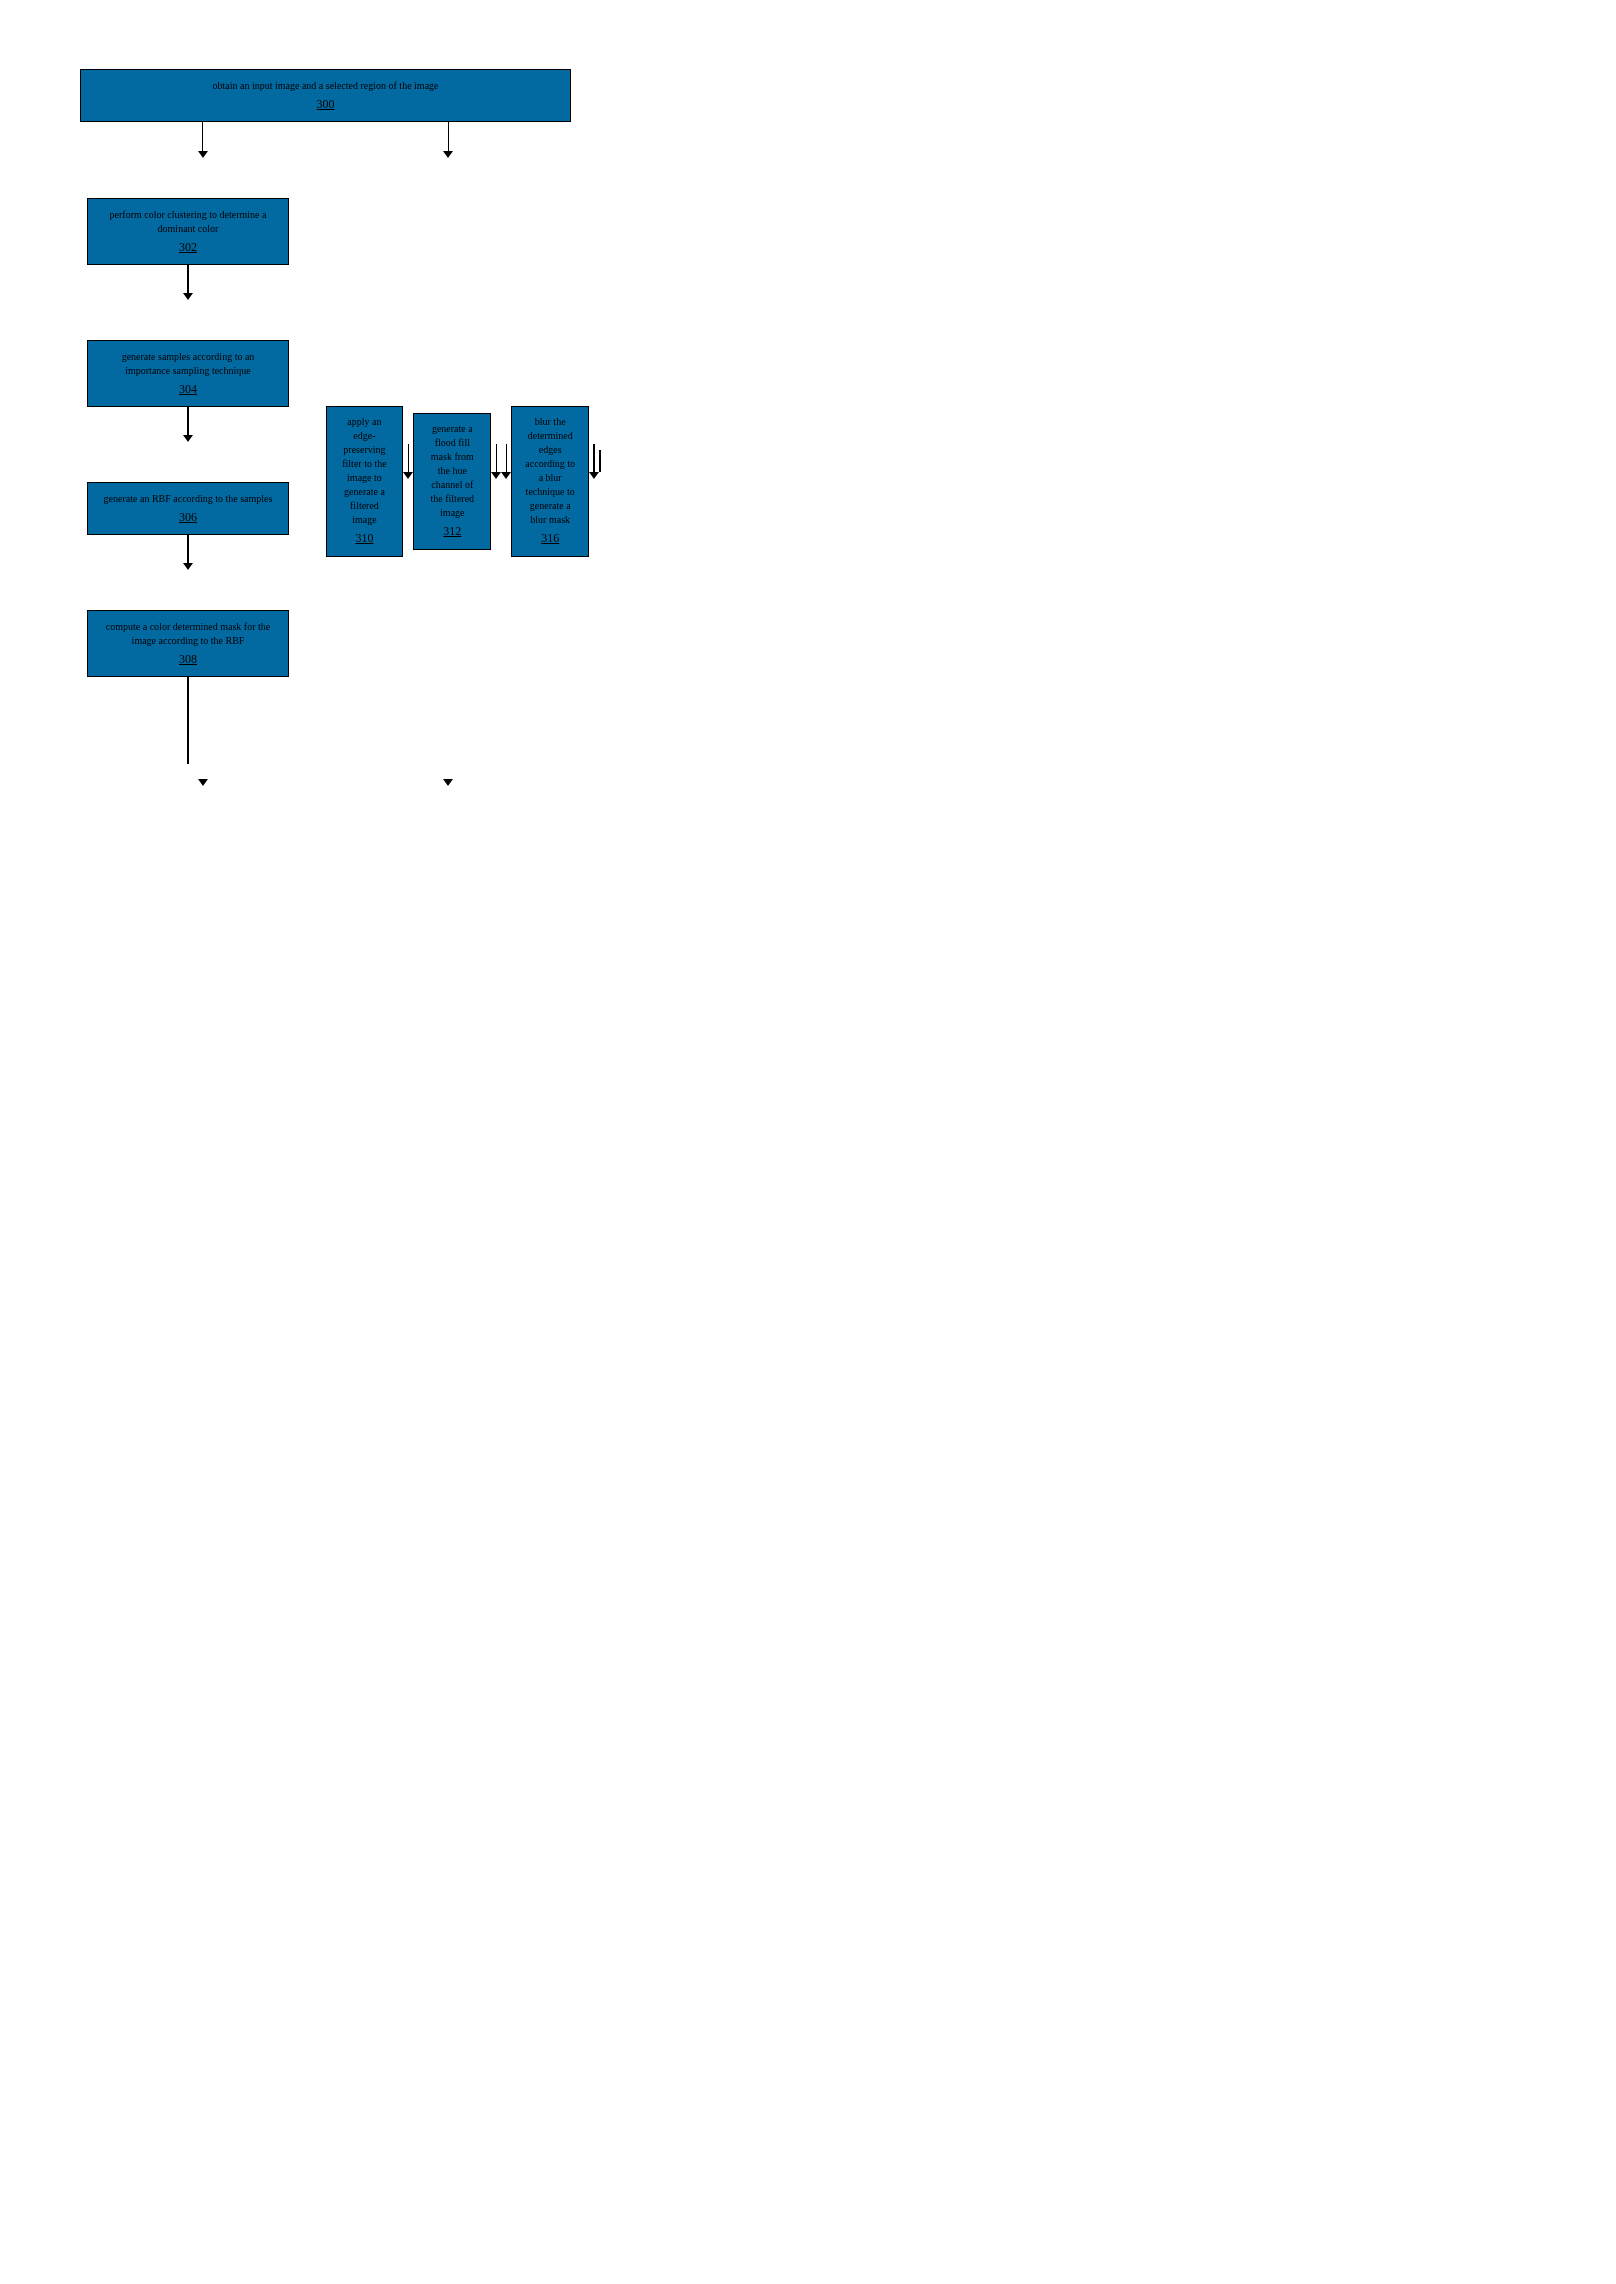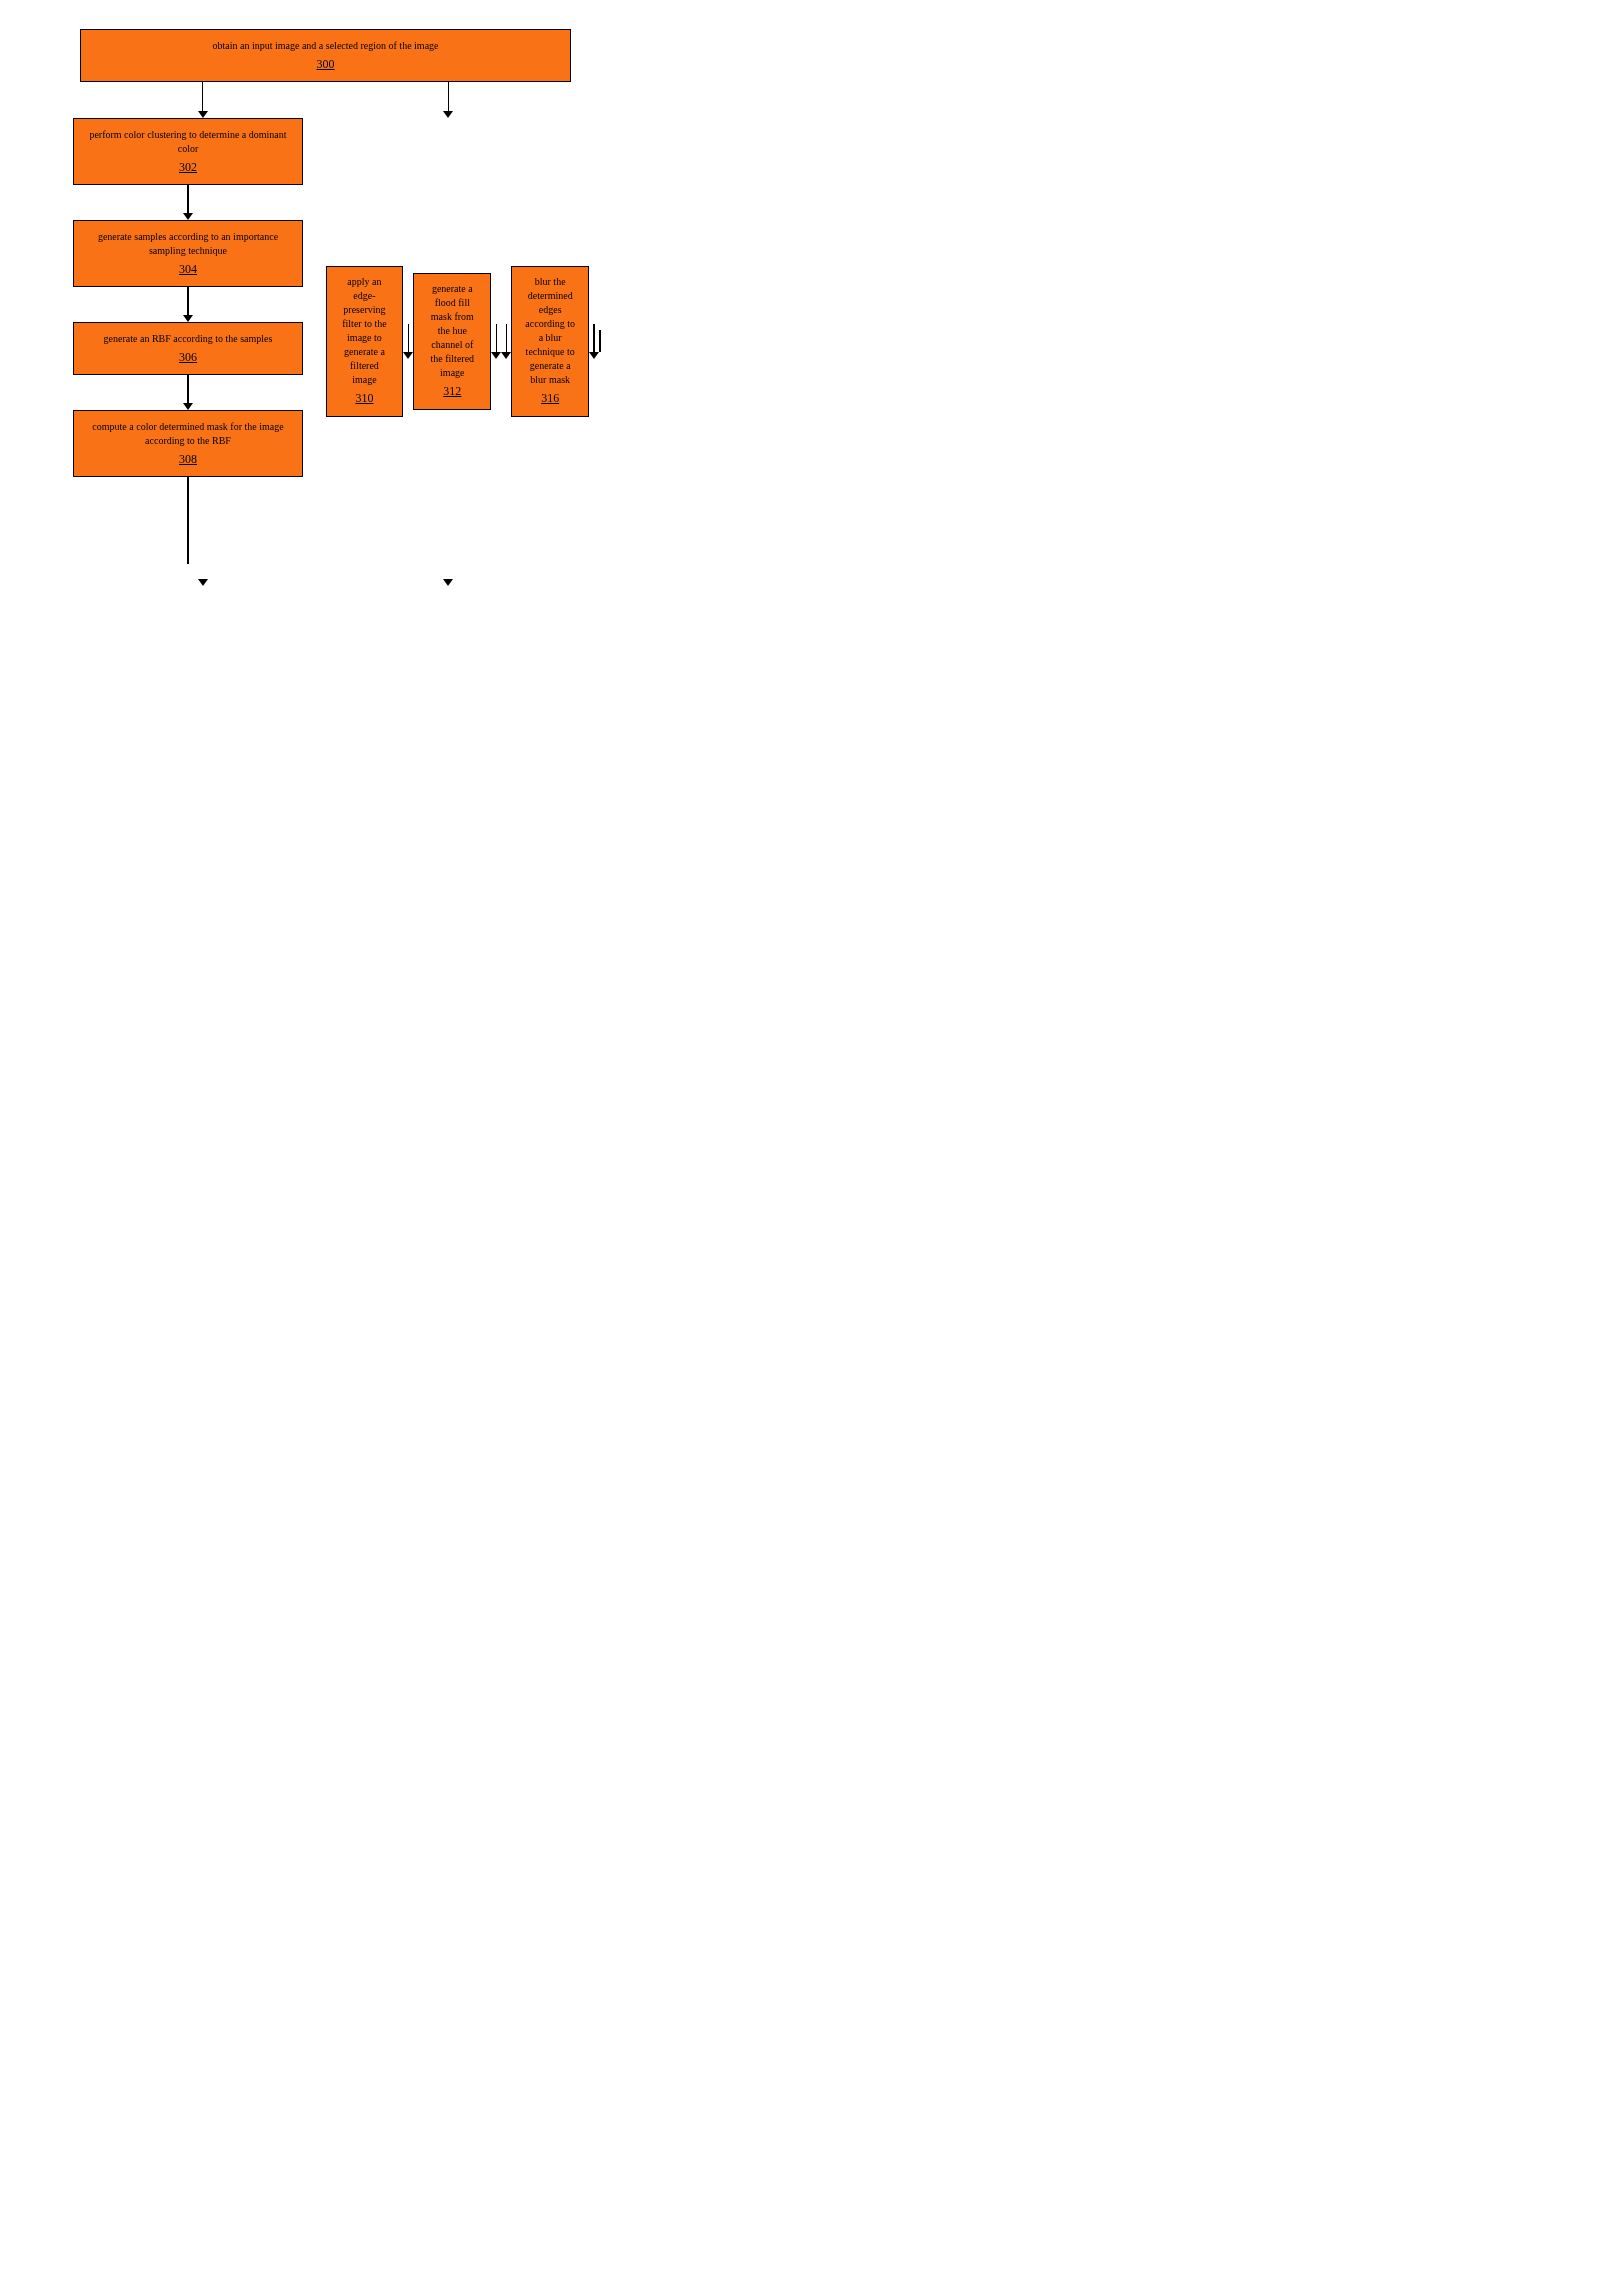--- a/index.html
+++ b/index.html
@@ -15,21 +15,22 @@
       flex-direction: column;
       align-items: center;
       gap: 0;
     }
     .box {
       border: 1.4px solid #000;
       text-align: center;
       padding: 8.7px 11.6px;
       font-size: 10px;
       line-height: 1.4;
-      background: #f97316;
+      background: #0369a1;
+      margin-top: 40px;
     }
     .box .ref {
       display: block;
       text-decoration: underline;
       margin-top: 2.9px;
       font-size: 12px;
     }
     .top-box {
       width: 491px;
     }
@@ -46,21 +47,21 @@
       align-items: center;
       width: 275px;
     }
     .col-right {
       display: flex;
       flex-direction: row;
       align-items: center;
       width: 275px;
     }
     .col-box {
-      width: 230px;
+      width: 202px;
     }
     .arrow-down {
       display: flex;
       flex-direction: column;
       align-items: center;
       height: 35px;
       justify-content: center;
     }
     .arrow-line {
       width: 1.4px;

